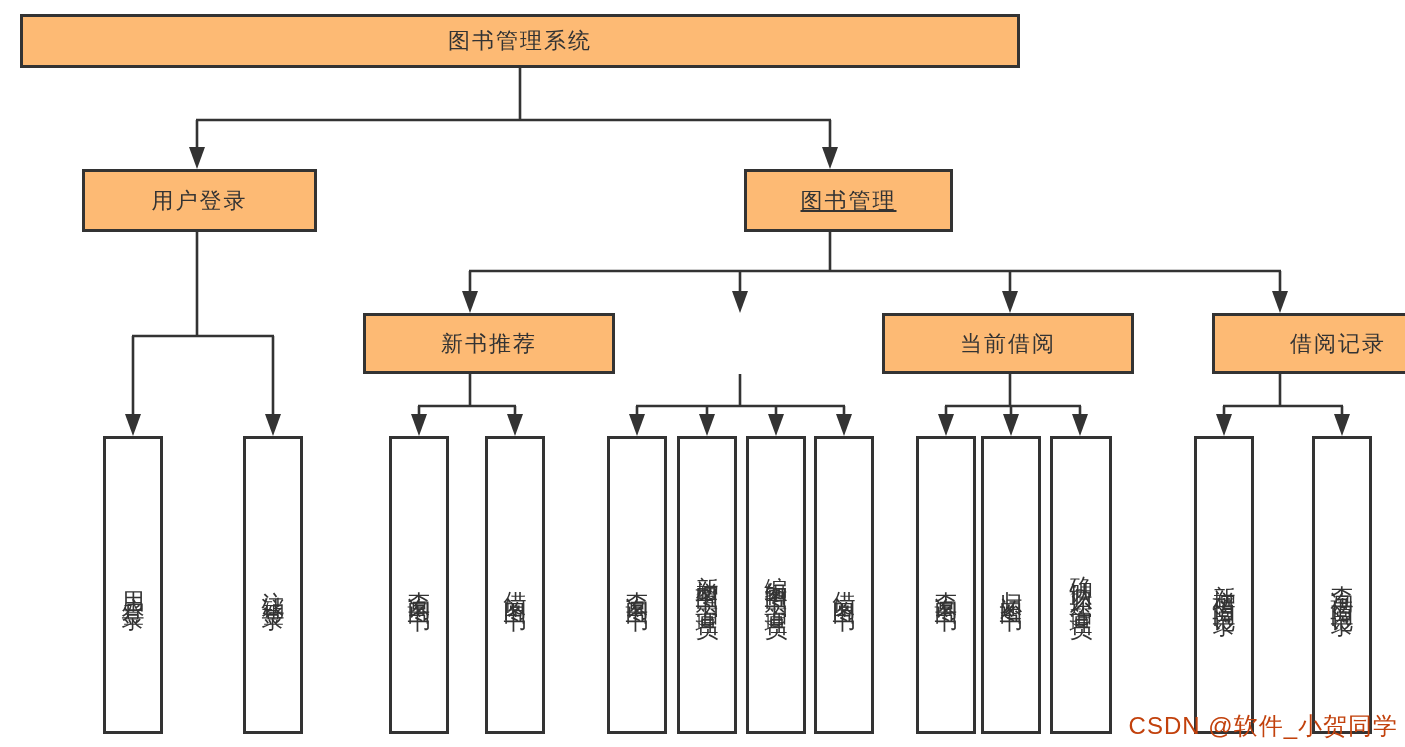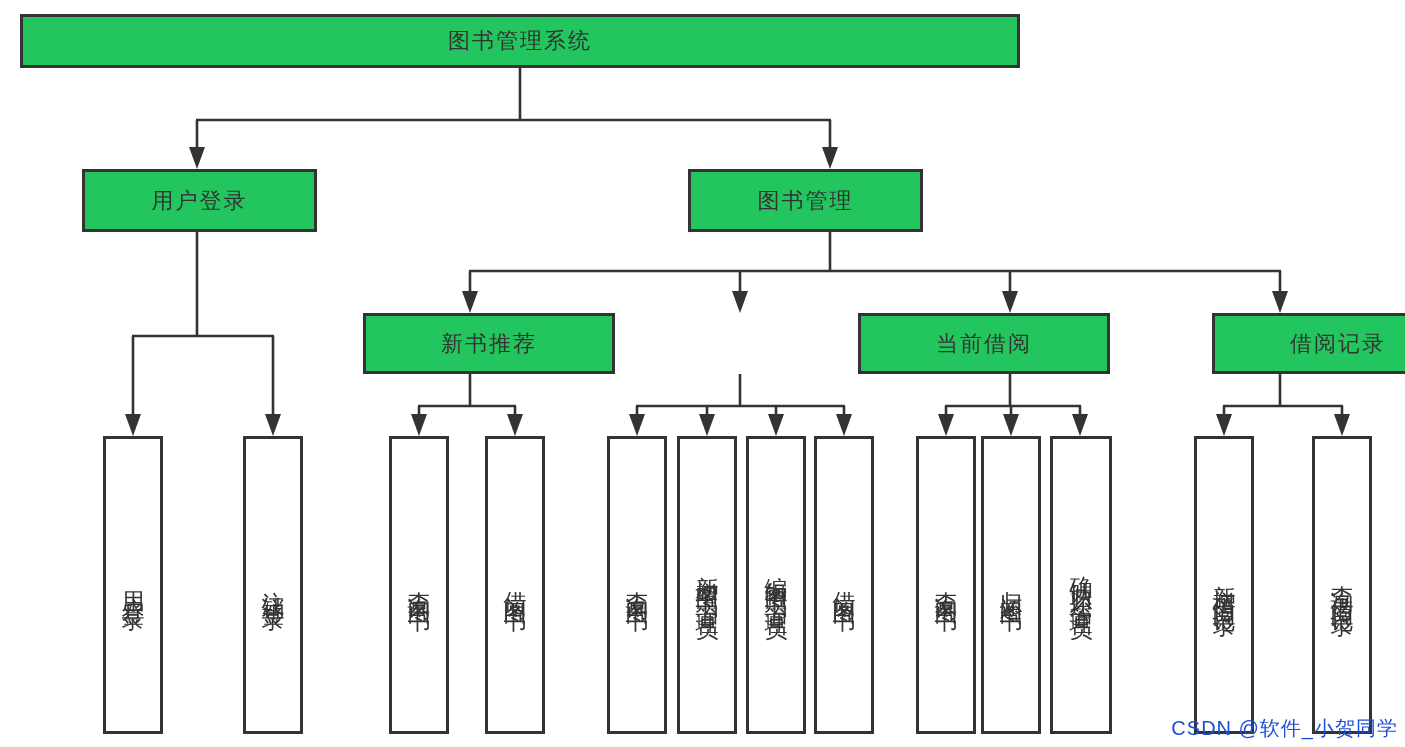--- a/index.html
+++ b/index.html
@@ -2,41 +2,41 @@
 <html><head>
 <meta charset="utf-8">
 <style>
   html,body{margin:0;padding:0;background:#fff;}
   .canvas{
     position:relative;width:1405px;height:747px;background:#ffffff;
     font-family:"Liberation Sans",sans-serif;overflow:hidden;
   }
   .connector-layer{position:absolute;left:0;top:0;width:1405px;height:747px;}
   .hnode{
-    position:absolute;box-sizing:border-box;border:3px solid #333333;background:#22c55e;
+    position:absolute;box-sizing:border-box;border:3px solid #333333;background:#fdba74;
     display:flex;align-items:center;justify-content:center;
     font-size:22px;color:#333333;letter-spacing:2px;white-space:nowrap;text-align:center;
   }
   .node-root{left:20px;top:14px;width:1000px;height:54px;}
   .node-login{left:82px;top:169px;width:235px;height:63px;}
-  .node-mgmt{left:688px;top:169px;width:235px;height:63px;}
+  .node-mgmt{left:744px;top:169px;width:209px;height:63px;text-decoration:underline;}
   .section{top:313px;width:252px;height:61px;}
-  .sec-0{left:363px;} .sec-1{left:633px;} .sec-2{left:858px;} .sec-3{left:1183px;margin-left:29px;}
+  .sec-0{left:363px;} .sec-1{left:633px;} .sec-2{left:882px;} .sec-3{left:1183px;margin-left:29px;}
   .leaf{
     position:absolute;box-sizing:border-box;border:3px solid #333333;background:#ffffff;
     top:436px;width:60px;height:298px;
     display:flex;align-items:center;justify-content:center;
   }
   .leaf-label{
     writing-mode:vertical-lr;text-orientation:mixed;
     font-size:23px;letter-spacing:6px;line-height:1;color:#333333;white-space:nowrap;
   }
   .watermark{
     position:absolute;right:7px;bottom:5px;
-    font-size:20px;color:#1d4ed8;letter-spacing:1px;z-index:5;white-space:nowrap;
+    font-size:24px;color:#c2410c;letter-spacing:1px;z-index:5;white-space:nowrap;
   }
 </style>
 </head>
 <body>
 
 <div class="canvas">
 
   <svg class="connector-layer" width="1405" height="747" viewBox="0 0 1405 747">
     <g stroke="#333333" stroke-width="2.6" fill="none">
 

